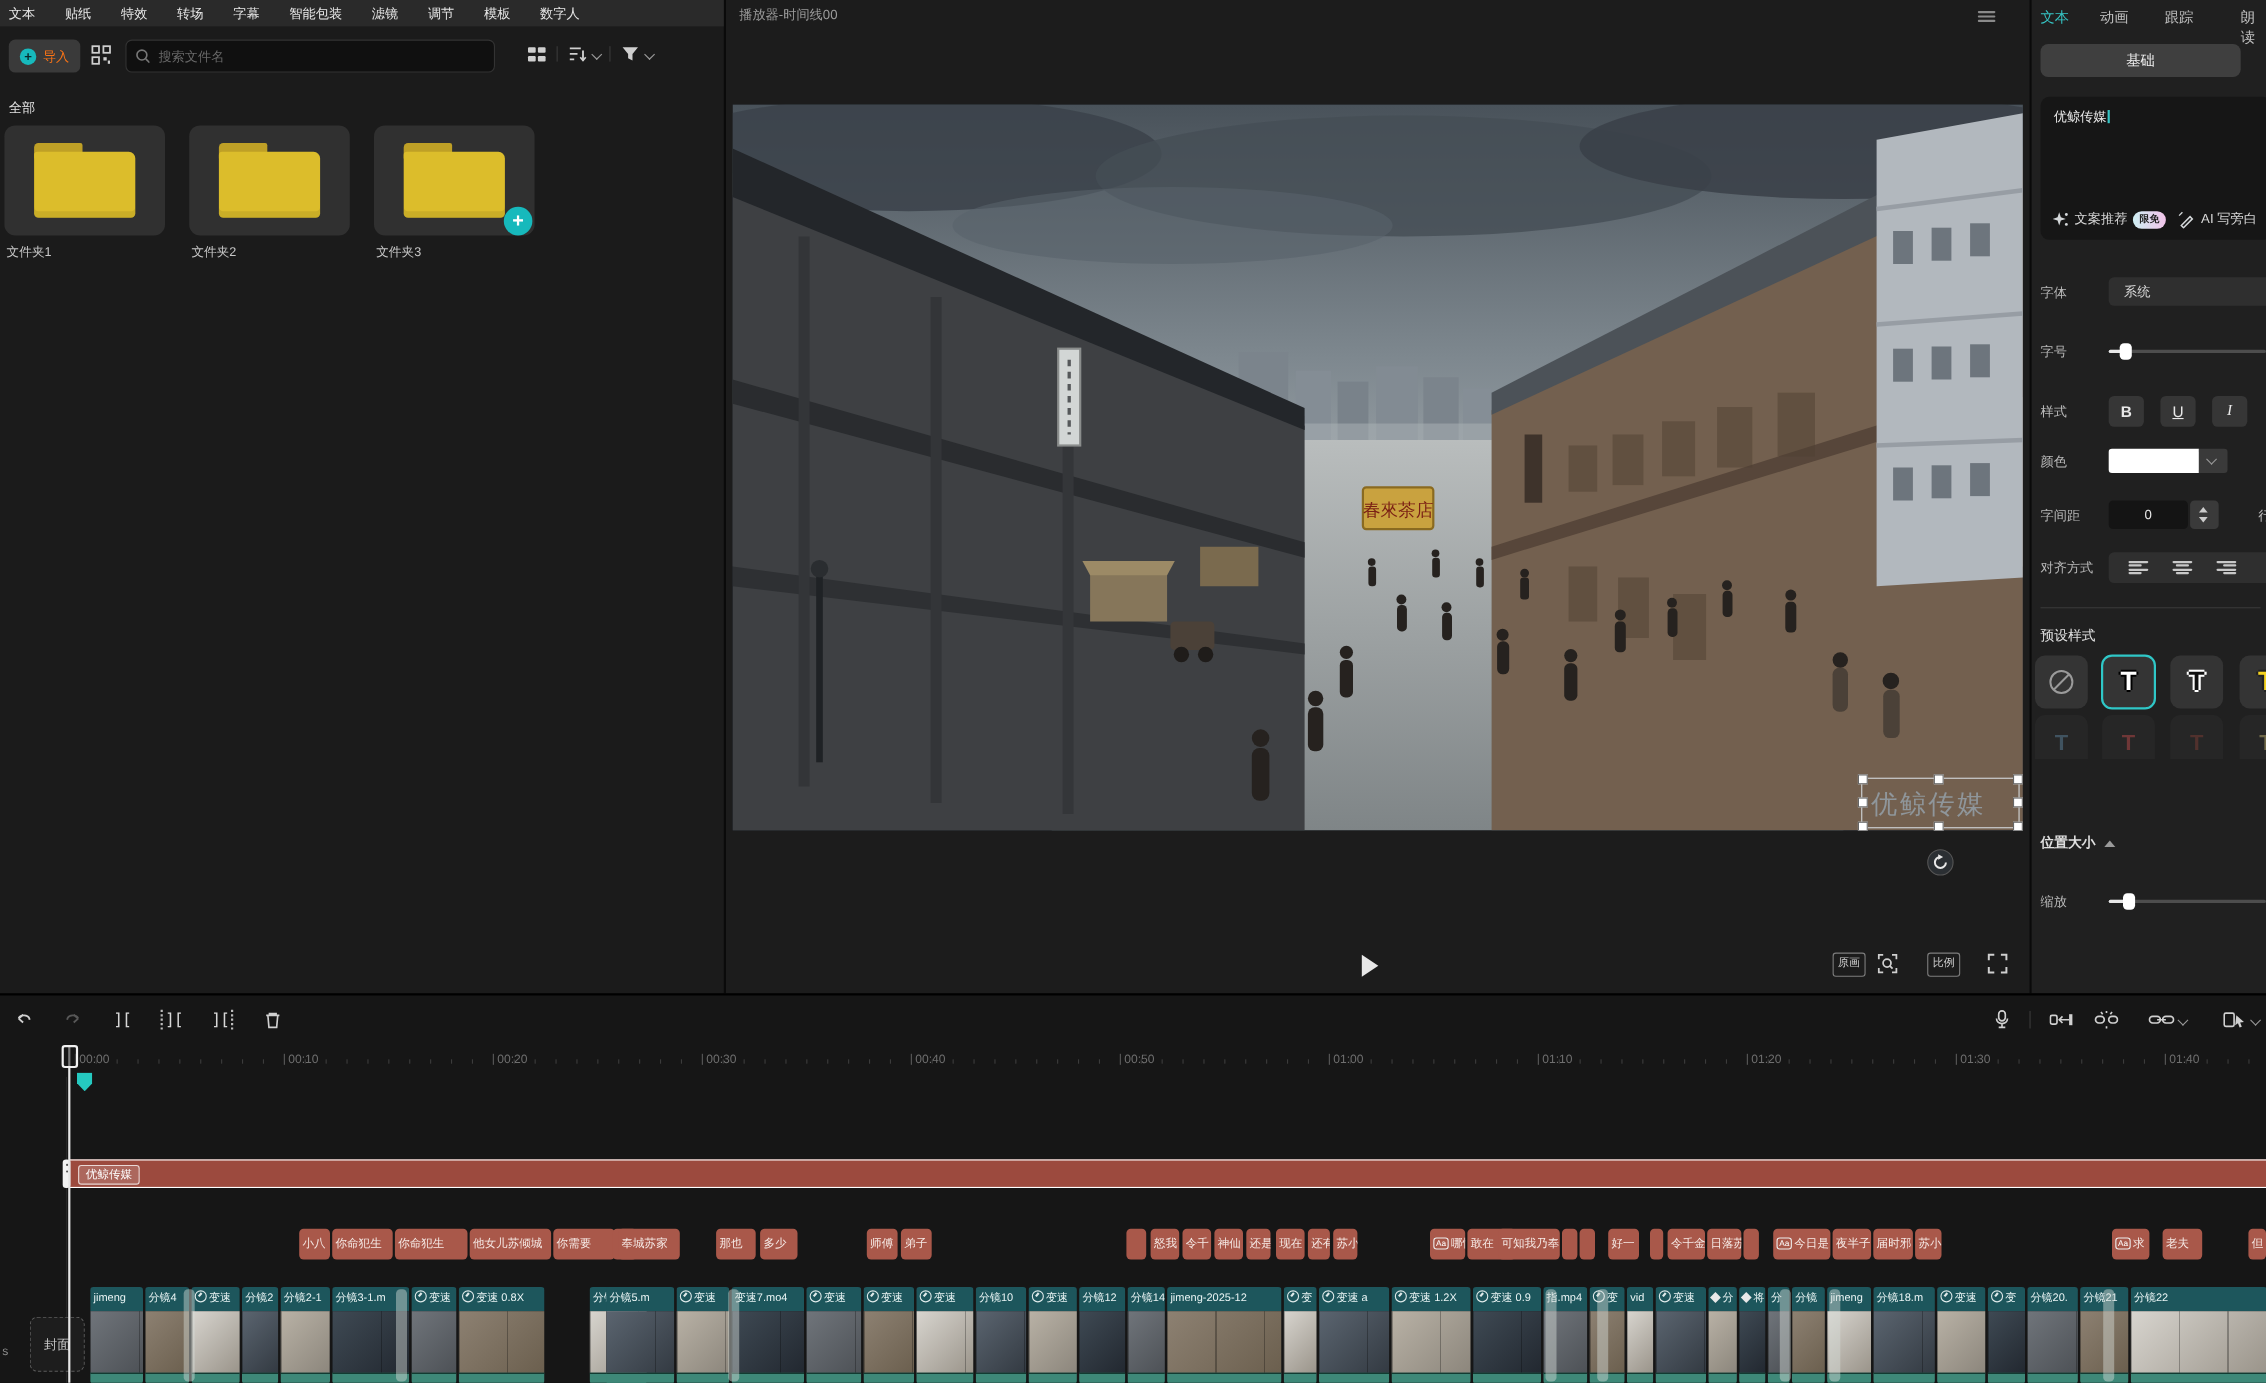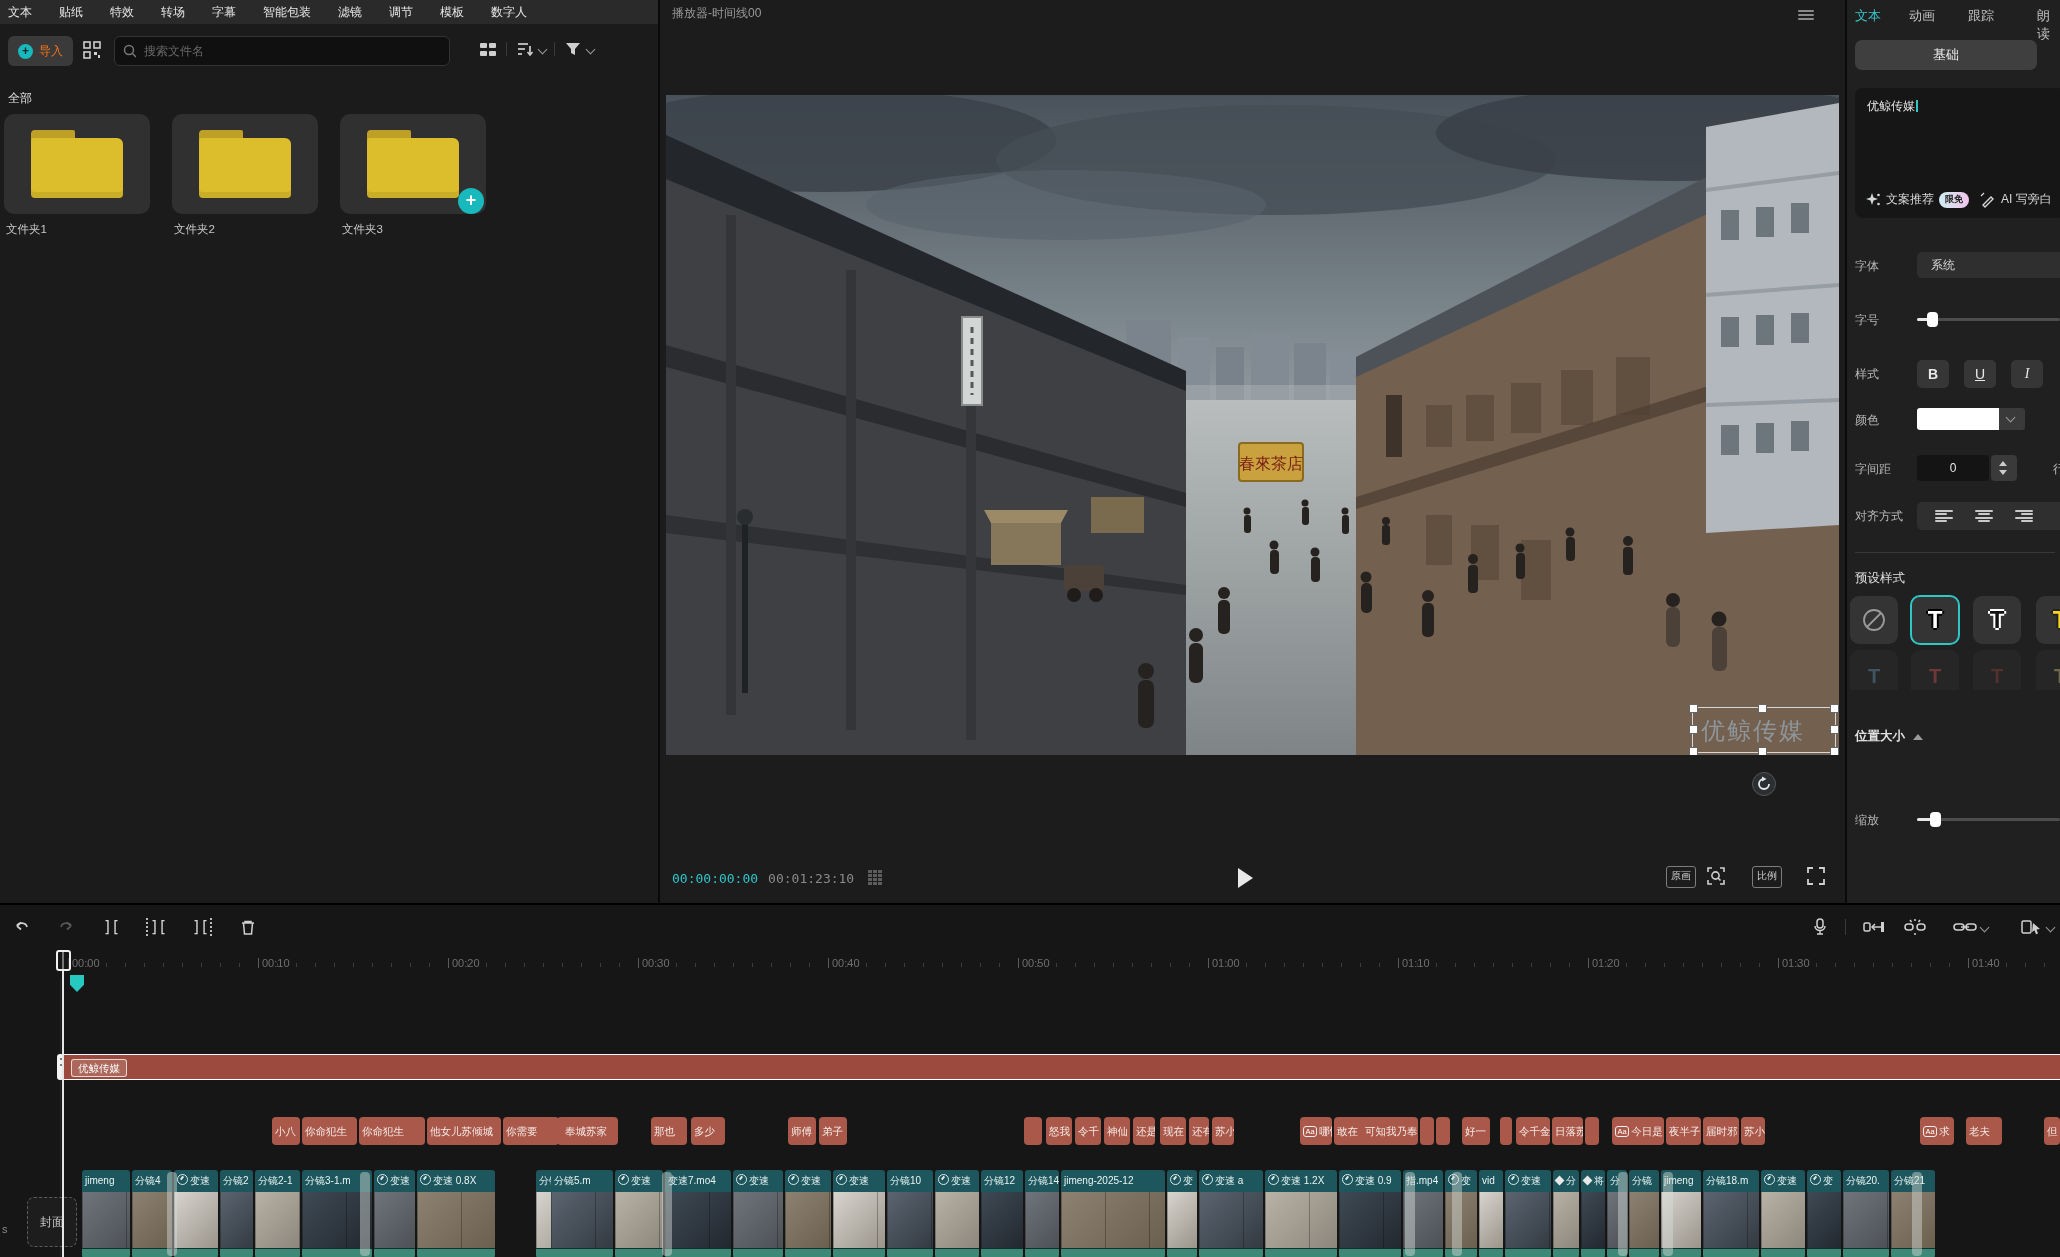--- a/index.html
+++ b/index.html
@@ -74,21 +74,21 @@
   .tri-up{position:absolute;left:8px;top:6px;width:0;height:0;border-left:4px solid transparent;border-right:4px solid transparent;border-bottom:5px solid #ccc;}
   .tri-dn{position:absolute;left:8px;bottom:6px;width:0;height:0;border-left:4px solid transparent;border-right:4px solid transparent;border-top:5px solid #ccc;}
   #align-group{left:70px;top:502px;width:160px;height:28px;background:#2f2f2f;border-radius:5px;display:flex;align-items:center;gap:22px;padding-left:18px;box-sizing:border-box;}
   .align-ic{width:18px;height:13px;display:flex;flex-direction:column;justify-content:space-between;}
   .align-ic i{height:2px;background:#c9c9c9;border-radius:1px;display:block;}
   #insp-divider{left:8px;top:552px;width:200px;height:1px;background:#383838;}
   .preset-btn{top:596px;width:48px;height:48px;background:#343434;border-radius:9px;text-align:center;}
   .preset-btn.sel{outline:2px solid #2fc7c7;outline-offset:-1px;}
   .preset-t{font-size:24px;font-weight:bold;line-height:48px;}
   .preset-row2{top:650px;width:48px;height:40px;background:#2c2c2c;border-radius:9px 9px 0 0;opacity:.55;text-align:center;overflow:hidden;}
-  #possize-row{left:8px;top:728px;font-size:12.5px;color:#e0e0e0;font-weight:bold;}
+  #possize-row{left:8px;top:758px;font-size:12.5px;color:#e0e0e0;font-weight:bold;}
   #possize-arrow{display:inline-block;width:0;height:0;border-left:5px solid transparent;border-right:5px solid transparent;border-bottom:6px solid #9a9a9a;margin-left:8px;}
 
   
   #timeline{left:0;top:903px;width:2060px;height:354px;background:#161616;border-top:2px solid #000;}
   .tl-tool{top:10px;width:24px;height:24px;display:flex;align-items:center;justify-content:center;color:#d0d0d0;}
   .tl-tool.dim{opacity:.35;}
   .brkt{font-family:"DejaVu Sans Mono",monospace;font-size:15px;color:#d6d6d6;letter-spacing:-1px;}
   #ruler{top:45px;left:0;width:2060px;height:28px;}
   .r-tick{position:absolute;top:8px;width:1px;height:10px;background:#5a5a5a;}
   .r-label{position:absolute;top:7px;font-size:11px;color:#6f6f6f;}
@@ -349,38 +349,20 @@
     </div>
   </div>
 
   <div id="rotate-handle" class="abs">
     <svg width="16" height="16" viewBox="0 0 16 16">
       <path d="M13 8 A5 5 0 1 1 8 3" fill="none" stroke="#e8e8e8" stroke-width="1.8"></path>
       <polygon points="6,0.5 10.5,3 6,5.5" fill="#e8e8e8"></polygon>
     </svg>
   </div>
 
-  <div id="player-controls" class="abs">
-    <span id="tc-current">00:00:00:00</span>
-    <span id="tc-duration">00:01:23:10</span>
-    <span id="frame-grid">
-        <i></i>
-        <i></i>
-        <i></i>
-        <i></i>
-        <i></i>
-        <i></i>
-        <i></i>
-        <i></i>
-        <i></i>
-        <i></i>
-        <i></i>
-        <i></i>
-      </span>
-  </div>
   <div id="play-btn" class="abs"></div>
   <div class="abs pc-right mini-box" style="left:1006px">原画</div>
   <svg class="abs pc-right" style="left:1046px" width="20" height="20">
     <path d="M2 6 V2 H6 M14 2 H18 V6 M18 14 V18 H14 M6 18 H2 V14" fill="none" stroke="#cfcfcf" stroke-width="1.6"></path>
     <circle cx="9.5" cy="9.5" r="3.6" fill="none" stroke="#cfcfcf" stroke-width="1.6"></circle>
     <line x1="12" y1="12" x2="14.5" y2="14.5" stroke="#cfcfcf" stroke-width="1.6"></line>
   </svg>
   <div class="abs pc-right mini-box" style="left:1092px">比例</div>
   <svg class="abs pc-right" style="left:1146px" width="20" height="20">
     <path d="M2 7 V2 H7 M13 2 H18 V7 M18 13 V18 H13 M7 18 H2 V13" fill="none" stroke="#cfcfcf" stroke-width="1.8"></path>
@@ -918,20 +900,25 @@
       <div class="vclip" style="left: 1843px; width: 46px;">
         <div class="vhead">分镜20.</div>
         <div class="vthumb" style="background: repeating-linear-gradient(90deg, rgba(0, 0, 0, 0.28) 0px, rgba(0, 0, 0, 0.28) 1px, transparent 1px, transparent 44px), linear-gradient(135deg, rgb(112, 117, 123), rgb(77, 81, 86));"></div>
         <div class="vstrip"></div>
       </div>
       <div class="vclip" style="left: 1891px; width: 44px;">
         <div class="vhead">分镜21</div>
         <div class="vthumb" style="background: repeating-linear-gradient(90deg, rgba(0, 0, 0, 0.28) 0px, rgba(0, 0, 0, 0.28) 1px, transparent 1px, transparent 44px), linear-gradient(135deg, rgb(141, 129, 114), rgb(107, 95, 78));"></div>
         <div class="vstrip"></div>
       </div>
+      <div class="vclip" style="left: 1937px; width: 124px;">
+        <div class="vhead">分镜22</div>
+        <div class="vthumb" style="background: repeating-linear-gradient(90deg, rgba(0, 0, 0, 0.28) 0px, rgba(0, 0, 0, 0.28) 1px, transparent 1px, transparent 44px), linear-gradient(135deg, rgb(216, 213, 207), rgb(154, 148, 138));"></div>
+        <div class="vstrip"></div>
+      </div>
       <div class="trans-pill" style="left: 167px;"></div>
       <div class="trans-pill" style="left: 360px;"></div>
       <div class="trans-pill" style="left: 662px;"></div>
       <div class="trans-pill" style="left: 1405px;"></div>
       <div class="trans-pill" style="left: 1452px;"></div>
       <div class="trans-pill" style="left: 1618px;"></div>
       <div class="trans-pill" style="left: 1663px;"></div>
       <div class="trans-pill" style="left: 1912px;"></div>
     </div>
   <div id="cover-btn" class="abs">封面</div>

